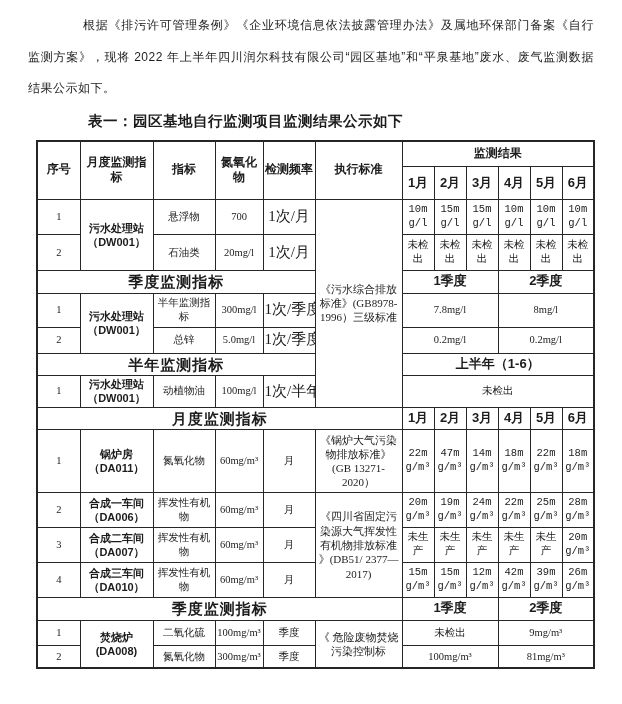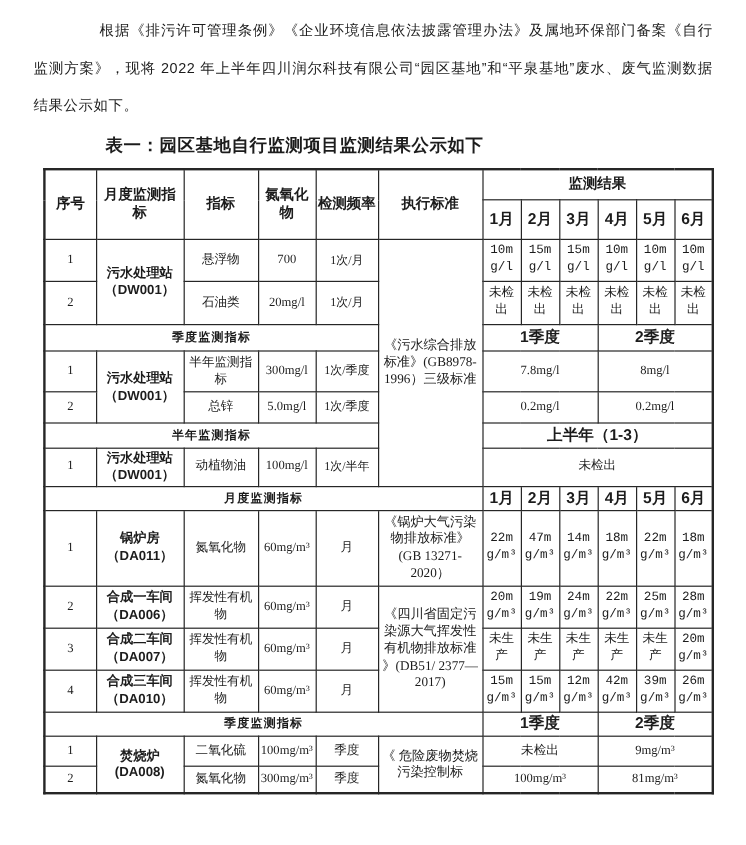--- a/index.html
+++ b/index.html
@@ -26,27 +26,27 @@
   }
   td{
     border:1px solid #262626;
     text-align:center;vertical-align:middle;
     font-family:"Liberation Serif",serif;
     font-size:10.5px;line-height:1.3;
     padding:1px;overflow:hidden;
   }
   td.b{font-weight:bold;font-family:"Liberation Sans",sans-serif;}
   td.hd{font-size:12px;}
-  td.sec{font-size:10px;letter-spacing:1px;font-family:Liberation Serif, serif;}
+  td.sec{font-size:15px;letter-spacing:1px;}
   td.mn{font-size:13px;}
   td.std{font-size:11px;}
   td.wk{font-size:11px;}
   td.brk{word-break:break-all;font-family:Liberation Mono, monospace;}
   td.nw{white-space:nowrap;}
-  td.sm{font-size:10px;font-family:Liberation Serif, serif;}
+  td.sm{font-size:15px;font-family:Liberation Serif, serif;}
   tr.hA{height:26px} tr.hB{height:33px}
   tr.r35{height:35px} tr.r36{height:36px}
   tr.r22{height:22px} tr.r34{height:34px}
   tr.r26{height:26px} tr.r21{height:21px}
   tr.r25{height:25px} tr.r20{height:20px}
   tr.r63{height:63px} tr.r23{height:23px}
 </style>
 </head>
 <body>
 
@@ -136,21 +136,21 @@
       <td>2</td>
       <td>总锌</td>
       <td class="nw">5.0mg/l</td>
       <td class="nw sm">1次/季度</td>
       <td colspan="3">0.2mg/l</td>
       <td colspan="3">0.2mg/l</td>
     </tr>
 
     <tr class="r21">
       <td class="b sec" colspan="5">半年监测指标</td>
-      <td class="b mn" colspan="6">上半年（1-3）</td>
+      <td class="b mn" colspan="6">上半年（1-6）</td>
     </tr>
     <tr class="r25">
       <td>1</td>
       <td class="b wk">污水处理站（DW001）</td>
       <td>动植物油</td>
       <td class="nw">100mg/l</td>
       <td class="nw sm">1次/半年</td>
       <td colspan="6">未检出</td>
     </tr>
 

